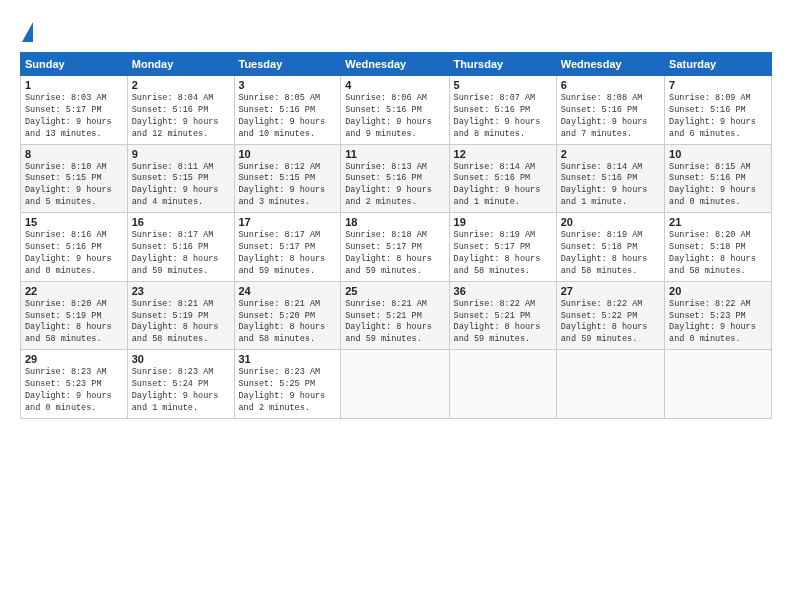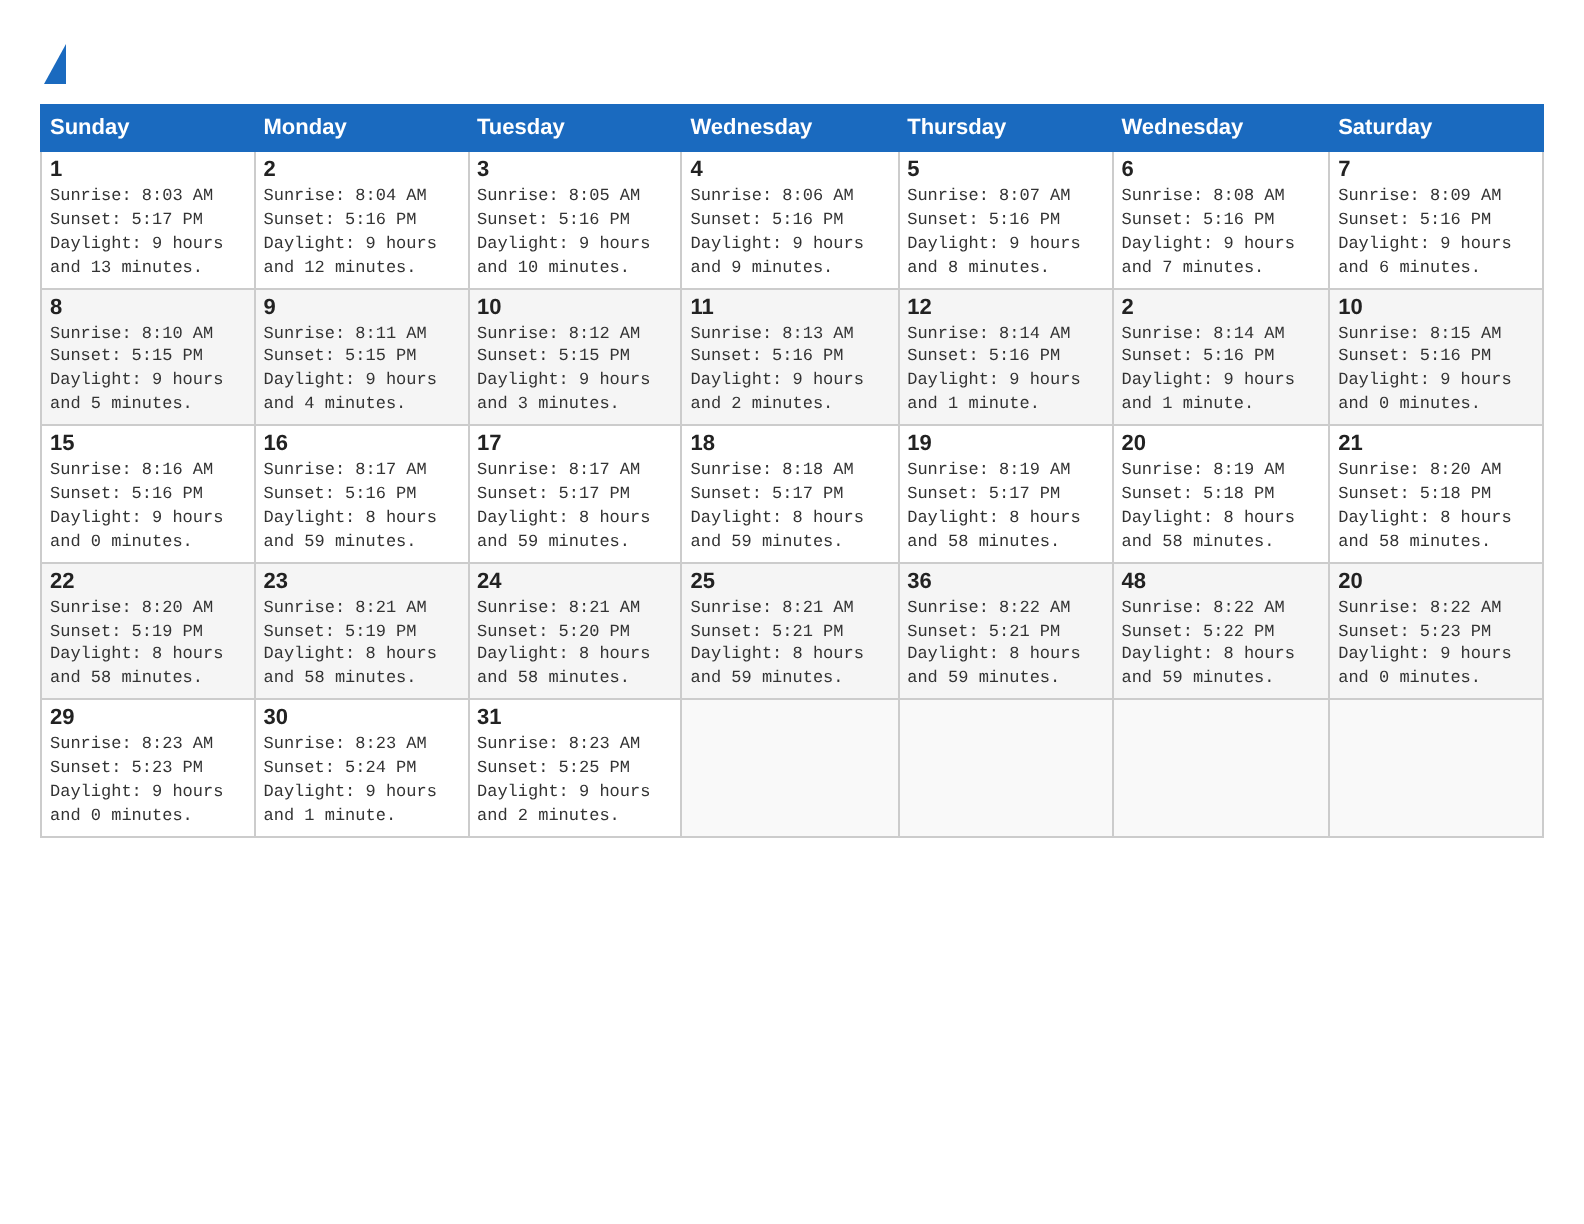--- a/index.html
+++ b/index.html
@@ -229,21 +229,21 @@
           </td>
           <td>
             <div class="day-number">25</div>
             <div class="day-info">Sunrise: 8:21 AM<br>Sunset: 5:21 PM<br>Daylight: 8 hours and 59 minutes.</div>
           </td>
           <td>
             <div class="day-number">36</div>
             <div class="day-info">Sunrise: 8:22 AM<br>Sunset: 5:21 PM<br>Daylight: 8 hours and 59 minutes.</div>
           </td>
           <td>
-            <div class="day-number">48</div>
+            <div class="day-number">27</div>
             <div class="day-info">Sunrise: 8:22 AM<br>Sunset: 5:22 PM<br>Daylight: 8 hours and 59 minutes.</div>
           </td>
           <td>
             <div class="day-number">20</div>
             <div class="day-info">Sunrise: 8:22 AM<br>Sunset: 5:23 PM<br>Daylight: 9 hours and 0 minutes.</div>
           </td>
         </tr>
         <tr>
           <td>
             <div class="day-number">29</div>

